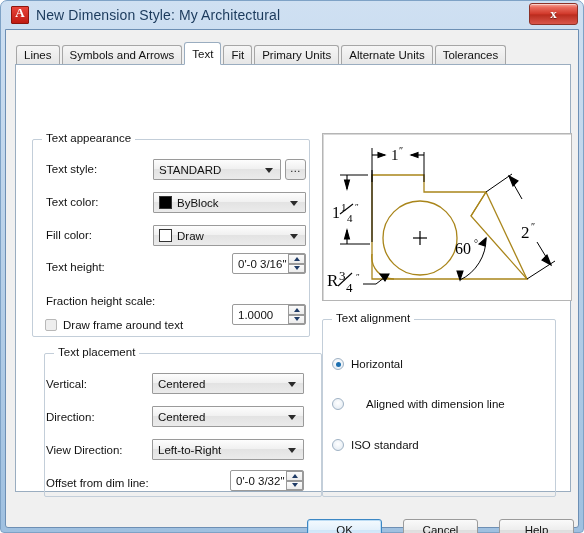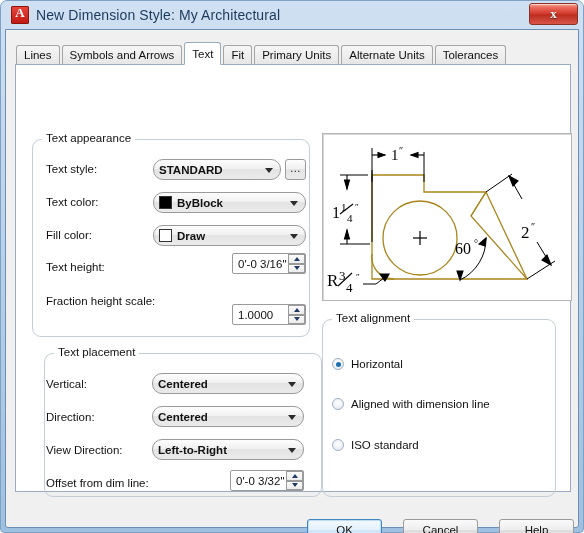--- a/index.html
+++ b/index.html
@@ -125,21 +125,21 @@
     box-sizing: border-box;
     background: #ffffff;
     border: 1px solid #9aadc0;
   }
 
   
   .group {
     position: absolute;
     box-sizing: border-box;
     border: 1px solid #c3ced9;
-    border-radius: 9px;
+    border-radius: 2px;
     background: transparent;
   }
   .group > .legend {
     position: absolute;
     top: -8px; left: 9px;
     padding: 0 4px;
     background: #ffffff;
     font-size: 11.5px;
     color: #111;
     white-space: nowrap;
@@ -157,27 +157,26 @@
     white-space: nowrap;
   }
 
   
   .combo {
     position: absolute;
     box-sizing: border-box;
     height: 21px;
     background: linear-gradient(180deg,#fdfdfd 0%, #f0f0f0 48%, #e3e3e3 50%, #ebebeb 100%);
     border: 1px solid #9a9a9a;
-    border-radius: 10px;
+    border-radius: 1px;
     display: flex;
     align-items: center;
     padding-left: 5px;
     font-size: 11.5px;
     color: #111;
-    font-weight: bold;
   }
   .combo .arrow {
     position: absolute;
     right: 7px; top: 50%;
     margin-top: -2px;
     width: 0; height: 0;
     border-left: 4px solid transparent;
     border-right: 4px solid transparent;
     border-top: 5px solid #2b2b2b;
   }
@@ -391,20 +390,24 @@
 
       <div class="lbl" style="left:30px; top:230px;">Fraction height scale:</div>
       <div class="spin" style="left:216px; top:222px; width:74px;margin-top:17px;">
         <span class="val">1.0000</span>
         <span class="btns">
           <div class="up"></div>
           <div class="dn"></div>
         </span>
       </div>
 
+      <div class="checkrow" style="left:29px; top:254px;">
+        <span class="checkbox"></span>
+        <span>Draw frame around text</span>
+      </div>
 
       <div class="group" id="grp-placement">
         <span class="legend">Text placement</span>
       </div>
 
       <div class="lbl" style="left:30px; top:313px;">Vertical:</div>
       <div class="combo" style="left:136px; top:308px; width:152px;">
         <span class="ctext">Centered</span>
         <span class="arrow"></span>
       </div>
@@ -431,21 +434,21 @@
       </div>
 
       <div class="group" id="grp-alignment">
         <span class="legend">Text alignment</span>
       </div>
 
       <div class="radiorow" style="left:316px; top:293px;">
         <span class="radio checked"></span>
         <span>Horizontal</span>
       </div>
-      <div class="radiorow" style="left:316px; top:333px;">
+      <div class="radiorow" style="left:316px; top:333px;gap:15px;">
         <span class="radio"></span>
         <span>Aligned with dimension line</span>
       </div>
       <div class="radiorow" style="left:316px; top:374px;">
         <span class="radio"></span>
         <span>ISO standard</span>
       </div>
 
       <div id="preview">
         <svg width="248" height="166" viewBox="0 0 248 166" xmlns="http://www.w3.org/2000/svg">

